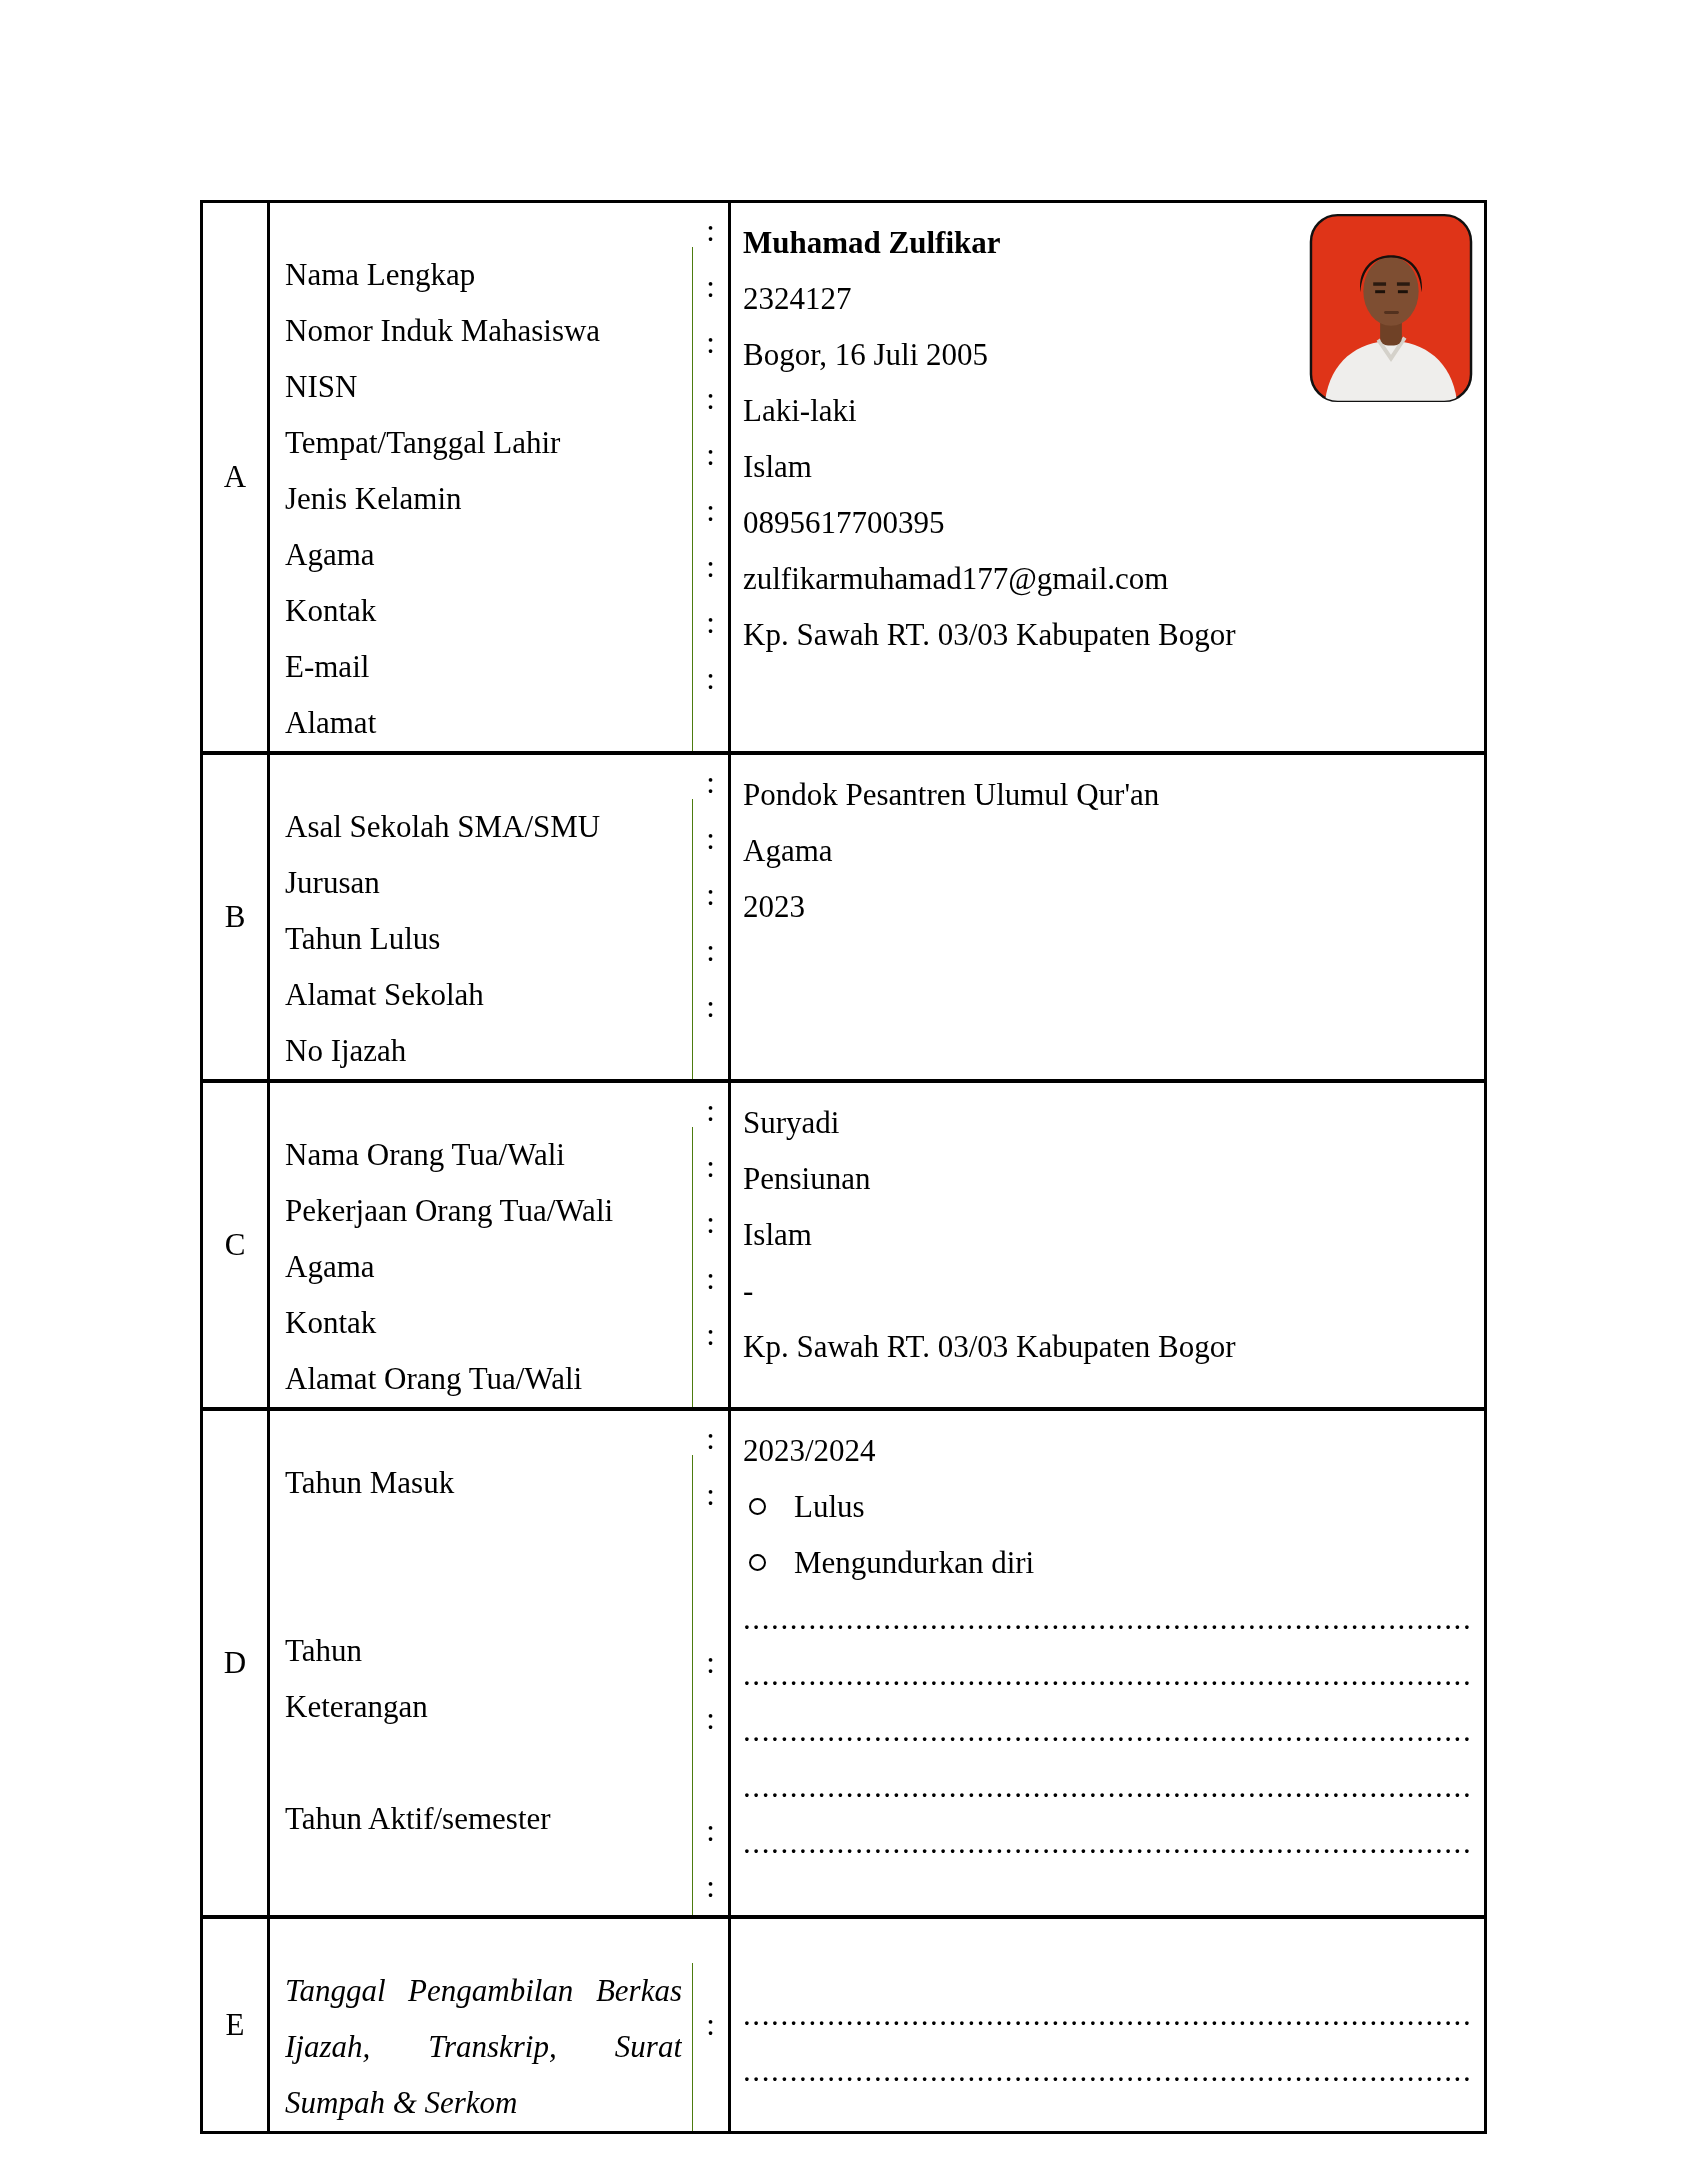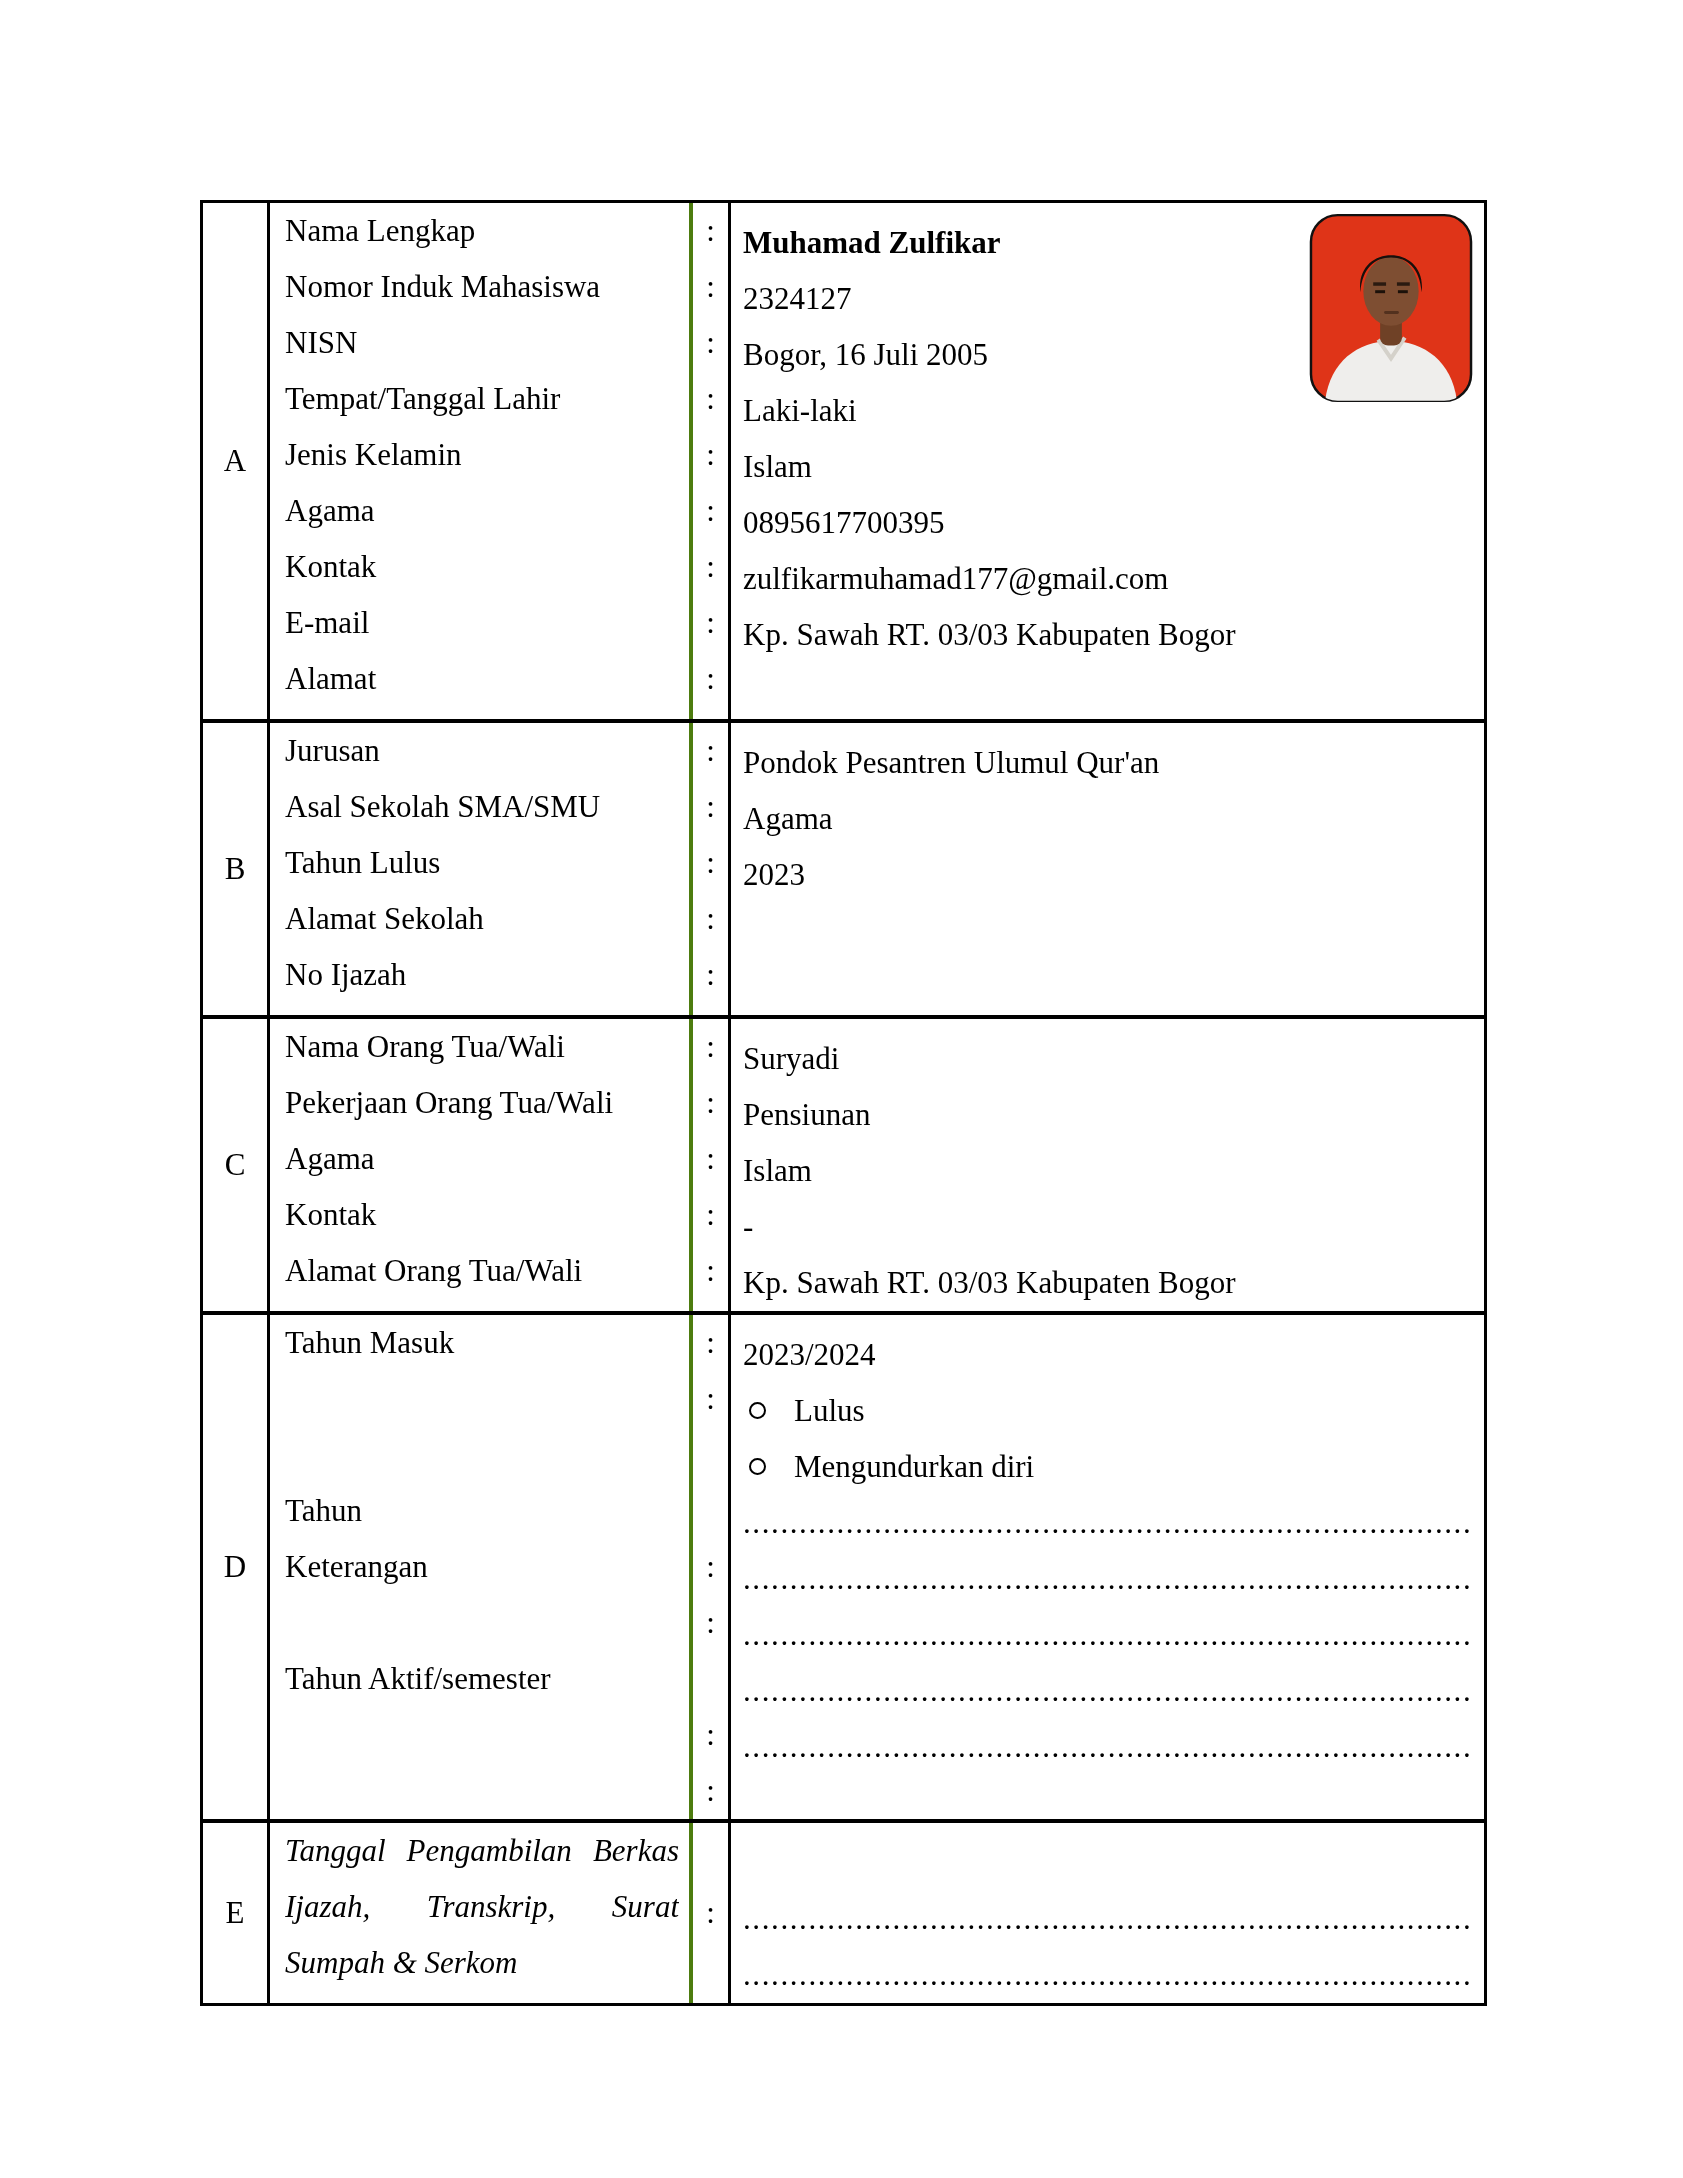--- a/index.html
+++ b/index.html
@@ -6,22 +6,22 @@
   body{width:1683px;height:2178px;overflow:hidden;color:#000;
        font-family:"Liberation Serif", serif;}
   .page{position:relative;width:1683px;height:2178px;background:#fff;}
   .form-table{position:absolute;left:200px;top:200px;width:1287px;
               border:3px solid #000;box-sizing:border-box;background:#fff;}
   .section{display:flex;align-items:stretch;}
   .section + .section{border-top:4px solid #000;}
   .letter-cell{width:64px;flex:0 0 64px;border-right:3px solid #000;
                display:flex;align-items:center;justify-content:center;
                font-size:31px;}
-  .label-col{width:423px;flex:0 0 423px;border-right:4px solid #4d7c0f;
-             box-sizing:border-box;padding:0 10px 0 15px;}
+  .label-col{width:423px;flex:0 0 423px;border-right:1px solid #4d7c0f;
+             box-sizing:border-box;padding:0 10px 0 15px;margin-top:44px;}
   .colon-col{width:38px;flex:0 0 38px;border-right:3px solid #000;
              box-sizing:border-box;}
   .value-col{flex:1 1 auto;min-width:0;box-sizing:border-box;
              padding:12px 14px 0 12px;}
   .row{height:56px;line-height:56px;font-size:31px;white-space:nowrap;
        overflow:hidden;}
   .colon-col .row{text-align:center;}
   .center-colon{display:flex;align-items:center;justify-content:center;
                 font-size:31px;}
   .label-line{white-space:normal;font-style:italic;}
@@ -98,22 +98,22 @@
           <div class="row value-row"><span class="value-text">Islam</span></div>
           <div class="row value-row"><span class="value-text">0895617700395</span></div>
           <div class="row value-row"><span class="value-text">zulfikarmuhamad177@gmail.com</span></div>
           <div class="row value-row"><span class="value-text">Kp. Sawah RT. 03/03 Kabupaten Bogor</span></div>
           <div class="row value-row"><span class="value-text"></span></div>
         </div>
       </div>
       <div class="section">
         <div class="letter-cell">B</div>
         <div class="label-col">
+          <div class="row label-text">Asal Sekolah SMA/SMU</div>
           <div class="row label-text">Jurusan</div>
-          <div class="row label-text">Asal Sekolah SMA/SMU</div>
           <div class="row label-text">Tahun Lulus</div>
           <div class="row label-text">Alamat Sekolah</div>
           <div class="row label-text">No Ijazah</div>
         </div>
         <div class="colon-col">
           <div class="row">:</div>
           <div class="row">:</div>
           <div class="row">:</div>
           <div class="row">:</div>
           <div class="row">:</div>

